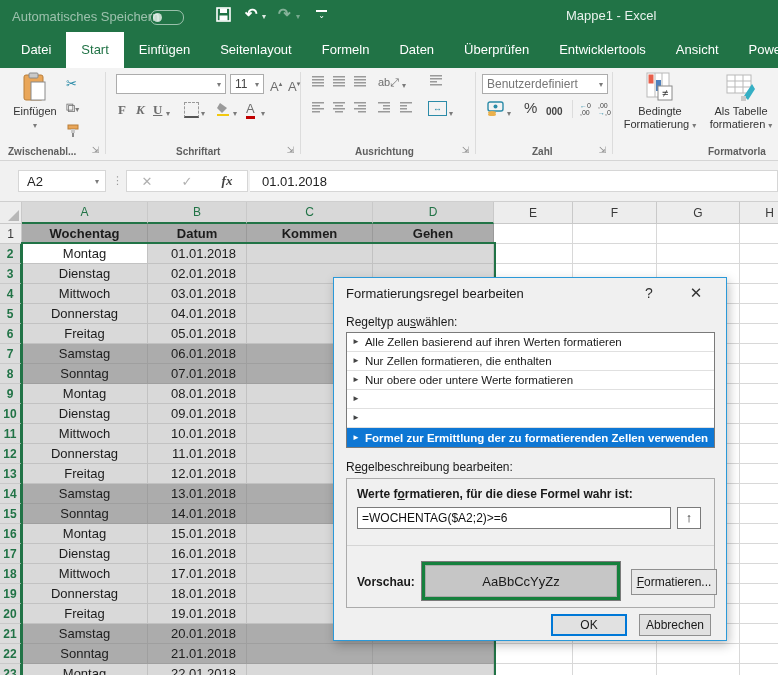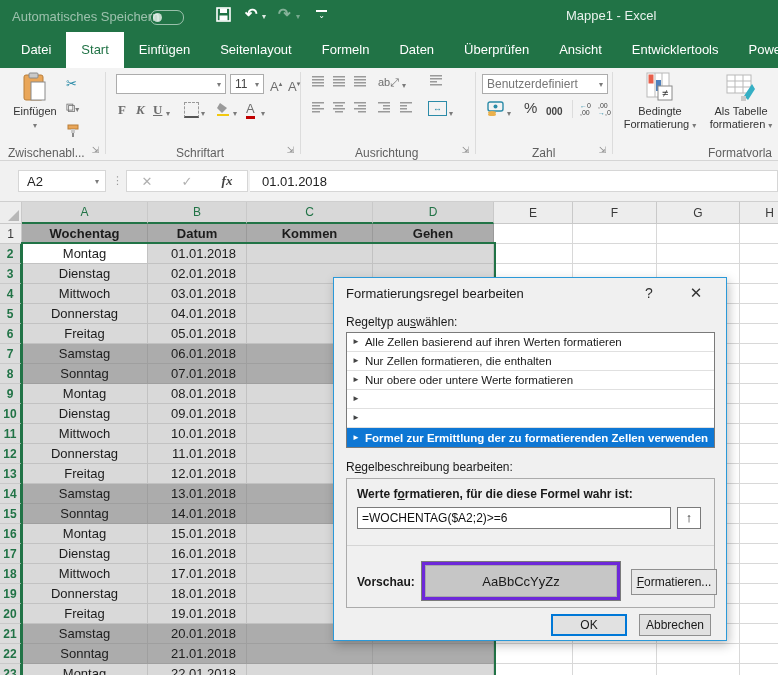--- a/index.html
+++ b/index.html
@@ -19,21 +19,21 @@
   #qat-more{left:316px;top:10px;width:11px;height:9px;border-top:2px solid #fff;
        color:#fff;font-size:8px;text-align:center;line-height:8px;}
   #win-title{left:566px;top:8px;font-size:13px;color:rgba(255,255,255,.9);}
   
   #tabsrow{left:0;top:32px;width:778px;height:36px;background:#217346;display:flex;padding-left:6px;box-sizing:border-box;}
   .tab{height:36px;line-height:36px;padding:0 15px;color:#fff;font-size:13px;cursor:default;white-space:nowrap;}
   .tab.active{background:#fff;color:#217346;}
   
   #ribbon{left:0;top:68px;width:778px;height:93px;background:#F3F3F3;border-bottom:1px solid #D5D5D5;box-sizing:border-box;}
   .gsep{position:absolute;top:4px;width:1px;height:82px;background:#DCDCDC;}
-  .glabel{position:absolute;top:78px;font-size:12px;color:#5f5f5f;white-space:nowrap;}
+  .glabel{position:absolute;top:78px;font-size:10px;color:#5f5f5f;white-space:nowrap;font-weight:bold;}
   .launcher{position:absolute;top:77px;width:11px;height:11px;color:#8a8a8a;font-size:9px;line-height:11px;text-align:center;}
   .rbtn{position:absolute;color:#6e6e6e;font-size:13px;line-height:16px;cursor:default;}
   .dd{font-size:8px;color:#7a7a7a;}
   .combo{position:absolute;background:#fff;border:1px solid #ACACAC;height:20px;box-sizing:border-box;
          font-size:12px;color:#444;display:flex;align-items:center;padding:0 4px;justify-content:space-between;}
   .combo .dd{margin-left:4px;}
   .bigbtn{position:absolute;top:4px;display:flex;flex-direction:column;align-items:center;
           font-size:11px;color:#333;text-align:center;line-height:13px;}
   .bigbtn .dd{margin-top:1px;}
   .letterbtn{font-weight:bold;font-family:"Liberation Serif",serif;}
@@ -90,21 +90,21 @@
   .ritem.selected .arr{color:#fff;}
   #groupbox{left:12px;top:200px;width:369px;height:130px;border:1px solid #ABABAB;box-sizing:border-box;}
   #formula-label{left:10px;top:8px;font-weight:bold;}
   #formula-input{position:absolute;left:10px;top:28px;width:314px;height:22px;background:#fff;
       border:1px solid #7A7A7A;box-sizing:border-box;padding:0 4px;font:12px "Liberation Sans",sans-serif;color:#111;}
   #collapse-btn{position:absolute;left:330px;top:28px;width:24px;height:22px;background:#fff;border:1px solid #7A7A7A;
       box-sizing:border-box;text-align:center;line-height:20px;font-weight:bold;font-size:13px;color:#111;}
   #gb-sep{position:absolute;left:0;top:66px;width:100%;height:1px;background:#D5D5D5;}
   #preview-label{position:absolute;left:10px;top:96px;font-weight:bold;}
   #preview-box{position:absolute;left:74px;top:82px;width:200px;height:40px;border:1px solid #7A7A7A;
-      background:#6d28d9;box-sizing:border-box;padding:3px;}
+      background:#15803d;box-sizing:border-box;padding:3px;}
   #preview-inner{width:100%;height:100%;background:#C6C6C6;border:1px solid #A8A8A8;box-sizing:border-box;
       display:flex;align-items:center;justify-content:center;font-size:13px;color:#1a1a1a;}
   .dlg-btn{position:absolute;background:#E1E1E1;border:1px solid #8F8F8F;box-sizing:border-box;
       font-size:12px;color:#1a1a1a;display:flex;align-items:center;justify-content:center;cursor:default;}
   #format-btn{left:284px;top:90px;width:86px;height:26px;background:#E8E8E8;}
   #ok-btn{left:217px;top:336px;width:76px;height:22px;border:2px solid #0078D7;}
   #cancel-btn{left:305px;top:336px;width:72px;height:22px;}
 </style>
 </head>
 <body>
@@ -132,22 +132,22 @@
   </div>
 
   <div id="tabsrow" class="abs">
       <div class="tab">Datei</div>
       <div class="tab active">Start</div>
       <div class="tab">Einfügen</div>
       <div class="tab">Seitenlayout</div>
       <div class="tab">Formeln</div>
       <div class="tab">Daten</div>
       <div class="tab">Überprüfen</div>
+      <div class="tab">Entwicklertools</div>
       <div class="tab">Ansicht</div>
-      <div class="tab">Entwicklertools</div>
       <div class="tab">Power Pivot</div>
     </div>
 
   <div id="ribbon" class="abs">
     <div class="gsep" style="left:105px;"></div>
     <div class="gsep" style="left:300px;"></div>
     <div class="gsep" style="left:475px;"></div>
     <div class="gsep" style="left:612px;"></div>
 
     <div class="bigbtn" style="left:10px;width:50px;">

